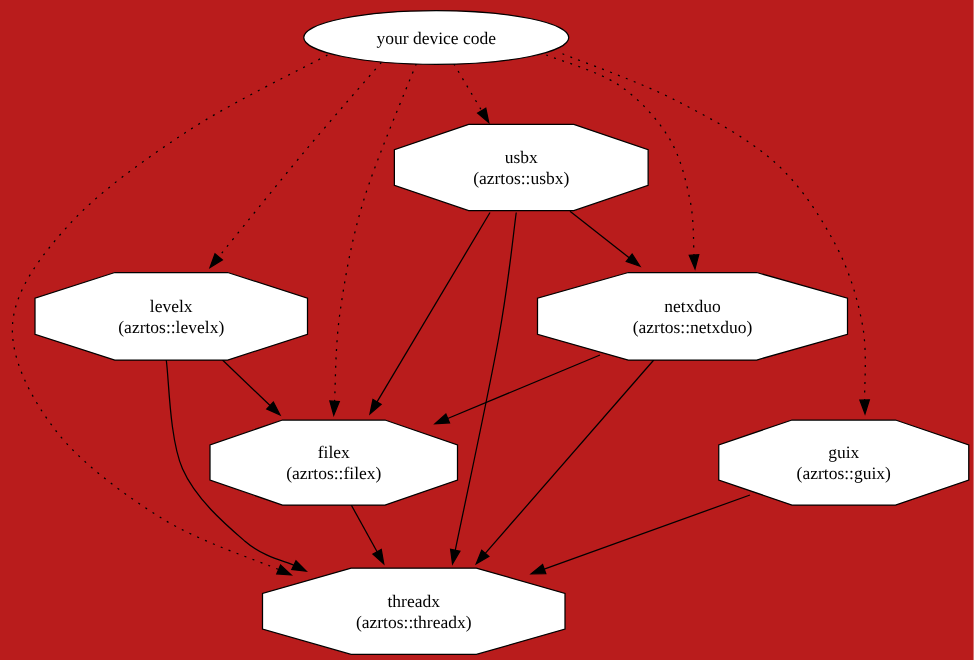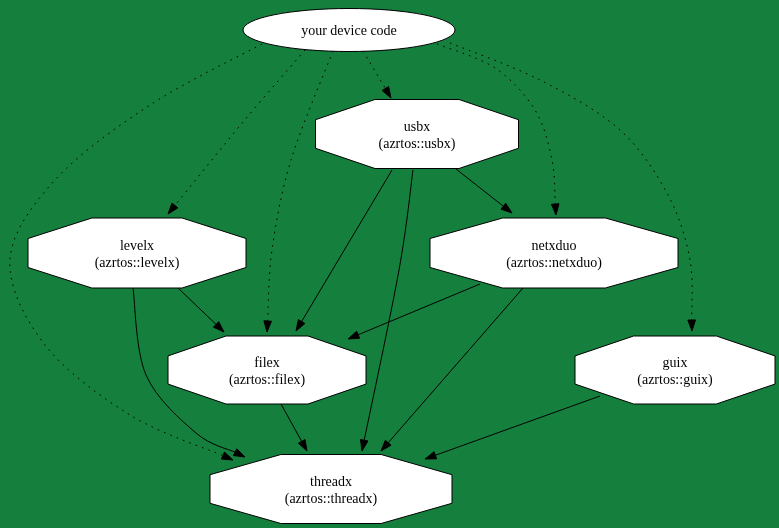--- a/index.html
+++ b/index.html
@@ -4,21 +4,21 @@
 <style>
   html, body {
     margin: 0;
     padding: 0;
     background: #ffffff;
   }
   .canvas {
     position: relative;
     width: 779px;
     height: 528px;
-    background: #15803d;
+    background: #b91c1c;
     overflow: hidden;
   }
   svg {
     display: block;
   }
   svg text {
     font-family: "Liberation Serif", "DejaVu Serif", serif;
     font-size: 14px;
     fill: #000000;
   }

